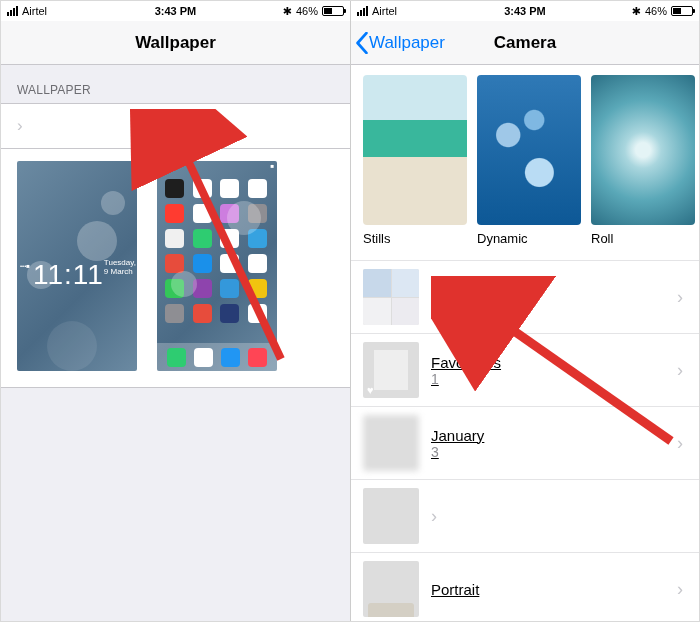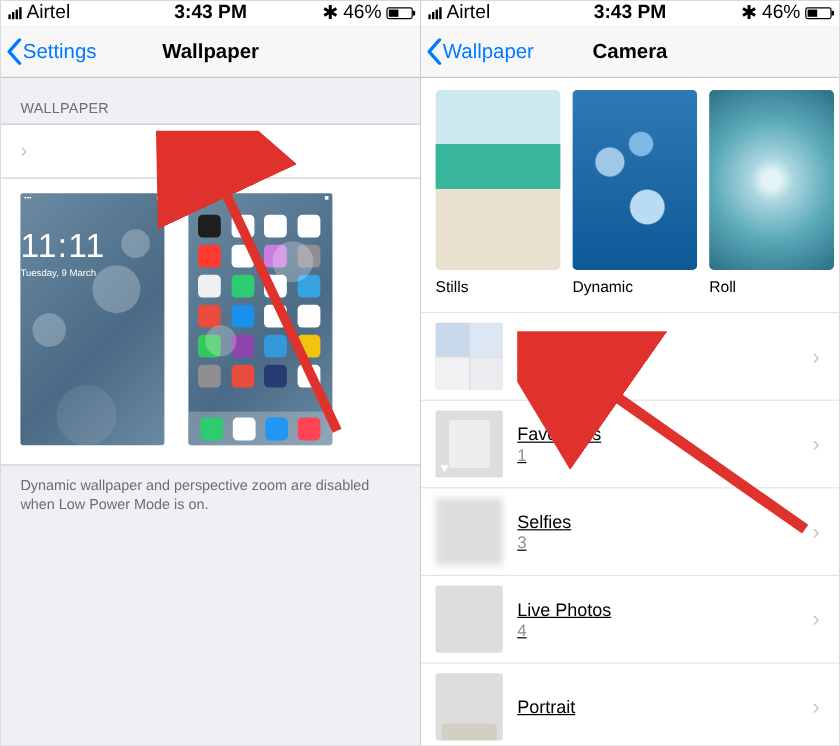--- a/index.html
+++ b/index.html
@@ -2,21 +2,21 @@
 <html><head>
 <meta charset="utf-8">
 <style>
   * { box-sizing: border-box; margin: 0; padding: 0; }
   body { font-family: -apple-system, "Helvetica Neue", Arial, sans-serif; background: #fff; }
   .container { display: flex; width: 700px; height: 622px; border: 1px solid #d9d9d9; }
   .screen { width: 349px; height: 620px; background: #efeff4; display: flex; flex-direction: column; position: relative; }
   .screen + .screen { border-left: 1px solid #ccc; }
 
   
-  .status { height: 20px; background: #fff; display: flex; align-items: center; justify-content: space-between; padding: 0 6px; font-size: 16px; font-weight: 500; color: #000; }
+  .status { height: 20px; background: #fff; display: flex; align-items: center; justify-content: space-between; padding: 0 6px; font-size: 11px; font-weight: 500; color: #000; }
   .status .left, .status .right { display: flex; align-items: center; gap: 4px; }
   .status .center { position: absolute; left: 0; right: 0; text-align: center; font-weight: 600; }
   .sig { display: flex; align-items: flex-end; gap: 1px; }
   .sig span { width: 2px; background: #000; display: inline-block; }
   .sig span:nth-child(1){height:4px}.sig span:nth-child(2){height:6px}.sig span:nth-child(3){height:8px}.sig span:nth-child(4){height:10px}
   .batt { width: 22px; height: 10px; border: 1px solid #000; border-radius: 2px; position: relative; }
   .batt::after { content:""; position:absolute; right:-3px; top:2px; width:2px; height:4px; background:#000; border-radius:0 1px 1px 0;}
   .batt .fill { position:absolute; left:1px; top:1px; bottom:1px; width:42%; background:#000; }
 
   
@@ -25,21 +25,21 @@
   .nav .back svg { width: 14px; height: 22px; }
   .nav .title { position: absolute; left:0; right:0; text-align:center; font-size: 17px; font-weight: 600; color:#000; }
 
   
   .section-header { font-size: 12px; color: #6d6d72; padding: 18px 16px 6px; letter-spacing: 0.2px; }
   .cell { background:#fff; border-top:1px solid #c8c7cc; border-bottom:1px solid #c8c7cc; padding: 12px 16px; display:flex; align-items:center; justify-content:space-between; font-size:17px; cursor:pointer;}
   .cell .chev { color:#c7c7cc; }
   .previews { background:#fff; border-bottom:1px solid #c8c7cc; padding: 12px 16px 16px; display:flex; gap: 20px; justify-content:flex-start; }
   .phone { width: 120px; height: 210px; border-radius: 2px; background: linear-gradient(135deg,#6b8aa2,#4a6a85 60%,#6b8aa2); position:relative; overflow:hidden; }
   .phone .sb { height:10px; display:flex; justify-content:space-between; padding:2px 3px; font-size:6px; color:#fff;}
-  .phone.lock { display:flex; flex-direction:column; }
+  .phone.lock { display:flex; flex-direction:row; align-items:center; }
   .phone.lock .time { color:#fff; font-size:28px; font-weight:200; margin-top:18px; letter-spacing:1px;}
   .phone.lock .date { color:#fff; font-size:8px; margin-top:2px;}
   .bokeh { position:absolute; border-radius:50%; background:rgba(255,255,255,0.25); }
   .phone.home .grid { display:grid; grid-template-columns: repeat(4,1fr); gap:6px; padding:8px 8px 0; }
   .appicon { width:19px; height:19px; border-radius:4px; }
   .dock { position:absolute; bottom:0; left:0; right:0; height:28px; background:rgba(255,255,255,0.25); display:flex; justify-content:space-around; align-items:center; padding:0 6px;}
   .footer-note { font-size: 12px; color:#6d6d72; padding: 8px 16px; line-height:1.35; }
 
   
   .arrow-overlay { position:absolute; pointer-events:none; }
@@ -93,26 +93,20 @@
       <div class="right">
         <span>✱</span>
         <span>46%</span>
         <div class="batt">
             <div class="fill"></div>
           </div>
       </div>
     </div>
 
     <div class="nav">
-      <div class="back">
-        <svg viewBox="0 0 12 20">
-            <path d="M10 1 L2 10 L10 19" stroke="#007aff" stroke-width="2.5" fill="none" stroke-linecap="round" stroke-linejoin="round"></path>
-          </svg>
-        <span>Settings</span>
-      </div>
       <div class="title">Wallpaper</div>
     </div>
 
     <div class="section-header">WALLPAPER</div>
 
     <div class="cell">
       <span class="chev">›</span>
     </div>
 
     <div class="previews">
@@ -163,21 +157,20 @@
         </div>
         <div class="dock">
           <div class="appicon" style="background:#2ecc71"></div>
             <div class="appicon" style="background:#fff"></div>
             <div class="appicon" style="background:#2196f3"></div>
             <div class="appicon" style="background:#ff4555"></div>
         </div>
       </div>
     </div>
 
-    <div class="footer-note">Dynamic wallpaper and perspective zoom are disabled when Low Power Mode is on.</div>
 
     <svg class="arrow-overlay" style="left:40px; top:108px;" width="260" height="270">
       <defs>
           <marker id="ah1" markerWidth="18" markerHeight="16" refX="4" refY="8" orient="auto">
             <path d="M0,0 L0,16 L18,8 z" fill="#e0322d"></path>
           </marker>
         </defs>
       <line x1="240" y1="250" x2="135" y2="26" stroke="#e0322d" stroke-width="8" marker-end="url(#ah1)"></line>
     </svg>
   </div>
@@ -250,31 +243,27 @@
             </div>
           <div class="info">
             <div class="aname">Favourites</div>
             <div class="acount">1</div>
           </div>
           <div class="chev">›</div>
         </div>
         <div class="album">
           <div class="athumb th-self"></div>
           <div class="info">
-            <div class="aname">Selfies</div>
+            <div class="aname">January</div>
             <div class="acount">3</div>
           </div>
           <div class="chev">›</div>
         </div>
         <div class="album">
           <div class="athumb th-live"></div>
-          <div class="info">
-            <div class="aname">Live Photos</div>
-            <div class="acount">4</div>
-          </div>
           <div class="chev">›</div>
         </div>
         <div class="album" style="border-bottom:none">
           <div class="athumb th-port">
               <div class="tray"></div>
             </div>
           <div class="info">
             <div class="aname">Portrait</div>
             <div class="acount"></div>
           </div>

